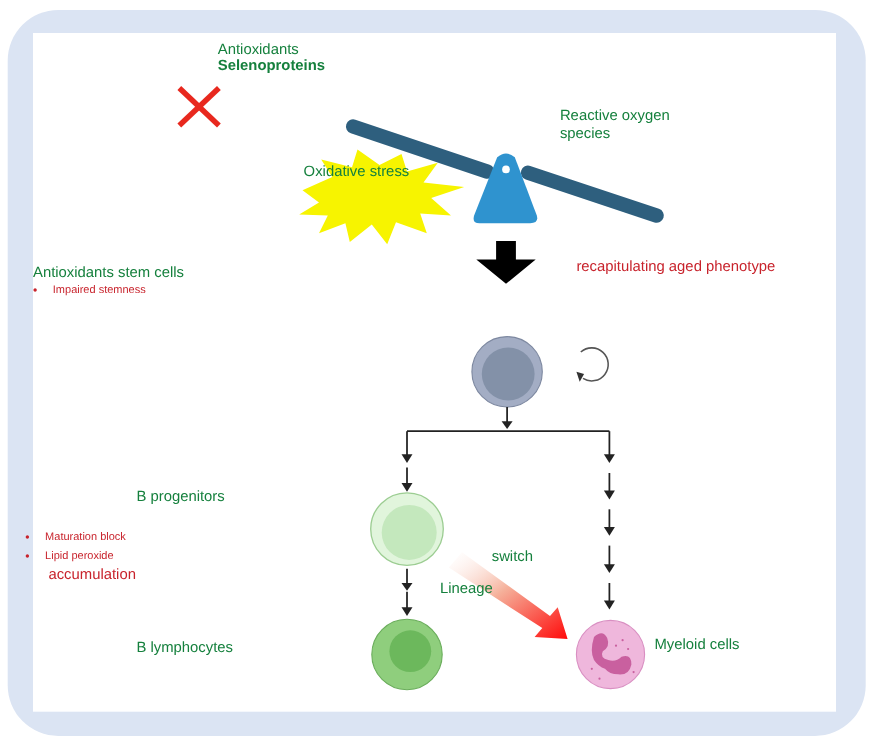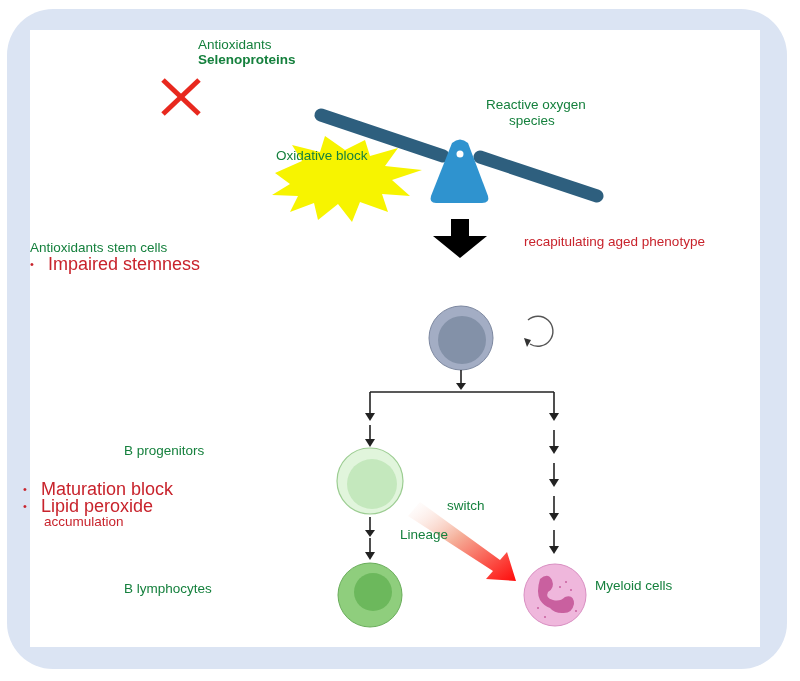--- a/index.html
+++ b/index.html
@@ -4,21 +4,21 @@
 <style>
   html, body { margin: 0; padding: 0; background: #ffffff; }
   body { width: 800px; height: 681px; position: relative; overflow: hidden;
          font-family: "Liberation Sans", sans-serif; }
   .frame { position: absolute; left: 7px; top: 9px; width: 780px; height: 660px;
            background: #dbe4f3; border-radius: 46px; }
   .panel { position: absolute; left: 30px; top: 30px; width: 730px; height: 617px; background: #ffffff; }
   .txt { position: absolute; font-size: 13.5px; color: #15803d; line-height: 16px; white-space: nowrap; }
   .red { color: #c8232c; }
   .bold { font-weight: bold; }
-  .bullets { position: absolute; margin: 0; padding: 0; list-style: none; font-size: 18px; line-height: 16.5px; color: #c8232c; }
+  .bullets { position: absolute; margin: 0; padding: 0; list-style: none; font-size: 10px; line-height: 16.5px; color: #c8232c; }
   .bullets li { position: relative; padding-left: 20px; }
   .bullets li::before { content: "•"; position: absolute; left: 2px; top: 0; font-size: 11px; }
   svg.diagram { position: absolute; left: 0; top: 0; }
 </style>
 </head>
 <body>
 
 <div class="frame"></div>
 <div class="panel"></div>
 
@@ -103,23 +103,23 @@
     <circle cx="560" cy="587" r="1" fill="#c9609f"></circle>
     <circle cx="538" cy="608" r="1" fill="#c9609f"></circle>
     <circle cx="576" cy="611" r="1" fill="#c9609f"></circle>
     <circle cx="545" cy="617" r="1" fill="#c9609f"></circle>
   </g>
 </svg>
 
 <div class="txt" style="left:198px; top:37px;">Antioxidants</div>
 <div class="txt bold" style="left:198px; top:52px;">Selenoproteins</div>
 
-<div class="txt" style="left:276px; top:148px;">Oxidative block</div>
+<div class="txt" style="left:276px; top:148px;">Oxidative stress</div>
 
-<div class="txt" style="left:486px; top:97px;">Reactive oxygen</div>
+<div class="txt" style="left:509px; top:97px;">Reactive oxygen</div>
 <div class="txt" style="left:509px; top:113px;">species</div>
 
 <div class="txt red" style="left:524px; top:234px;">recapitulating aged phenotype</div>
 
 <div class="txt" style="left:30px; top:240px;">Antioxidants stem cells</div>
 <ul class="bullets" style="left:28px; top:256px;">
   <li>Impaired stemness</li>
 </ul>
 
 <div class="txt" style="left:124px; top:443px;">B progenitors</div>

